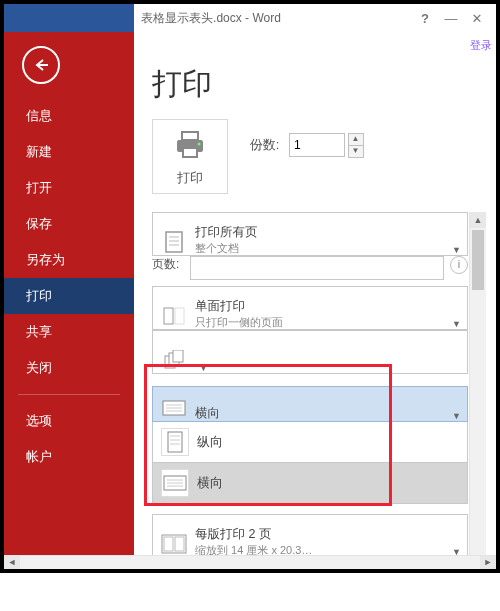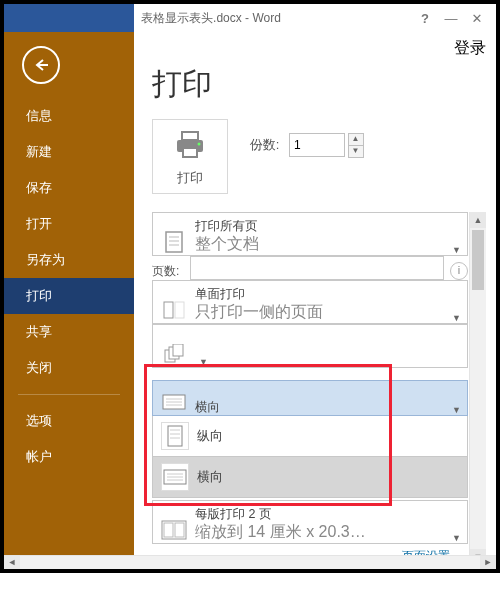--- a/index.html
+++ b/index.html
@@ -3,44 +3,44 @@
 <meta charset="utf-8">
 <style>
   html,body{margin:0;padding:0;font-family:"Microsoft YaHei","Segoe UI",sans-serif;font-size:13px;color:#444;background:#fff}
   .app{width:500px;height:573px;position:relative;overflow:hidden;border:4px solid #000000;box-sizing:border-box}
   .titlebar{height:28px;background:#fff;display:flex;align-items:center;padding:0 6px;border-bottom:0}
   .titlebar .blue-strip{width:130px;height:28px;background:#2b579a;position:absolute;left:0;top:0}
   .titlebar .title{flex:1;text-align:center;font-size:12px;color:#666;z-index:1}
   .titlebar .ctl{width:26px;text-align:center;color:#777;font-size:13px;z-index:1}
   .titlebar .ctl.help{font-weight:bold}
   .body{display:flex;height:calc(100% - 28px - 13px)}
-  .sidebar{width:130px;background:#a16207;color:#fff;padding-top:8px;position:relative}
+  .sidebar{width:130px;background:#b91c1c;color:#fff;padding-top:8px;position:relative}
   .back{width:34px;height:34px;border:2px solid #fff;border-radius:50%;margin:6px 0 14px 18px;display:flex;align-items:center;justify-content:center}
   .back svg{stroke:#fff}
   .nav-item{padding:9px 0 9px 22px;font-size:13px;cursor:default}
   .nav-item.sel{background:#1e3e70}
   .nav-sep{height:1px;background:rgba(255,255,255,0.25);margin:8px 14px}
-  .login{position:absolute;right:10px;top:34px;font-size:16px;color:#000000}
+  .login{position:absolute;right:4px;top:34px;font-size:11px;color:#8b5cf6}
   .main{flex:1;padding:14px 10px 0 18px;position:relative;overflow:hidden}
   .h1{font-size:30px;color:#333;font-weight:300;margin:18px 0 14px 0}
   .print-btn{display:inline-block;border:1px solid #d8d8d8;padding:10px 20px 6px;text-align:center;vertical-align:top}
   .print-btn .lbl{margin-top:6px;font-size:13px;color:#555}
   .copies{display:inline-block;vertical-align:top;margin:14px 0 0 18px;font-size:13px;color:#555}
   .copies input{width:46px;height:20px;border:1px solid #c0c0c0;padding:1px 4px;font-size:12px;margin-left:6px}
   .spin{display:inline-block;vertical-align:top;margin-left:-1px}
   .spin div{width:14px;height:11px;border:1px solid #c0c0c0;font-size:8px;line-height:9px;text-align:center;color:#666;background:#f4f4f4}
   .spin div:first-child{border-bottom:0}
   .settings{margin-top:18px;position:relative}
-  .row{display:flex;align-items:flex-end;}
+  .row{display:flex;align-items:flex-start;margin-bottom:6px}
   .dd{flex:1;border:1px solid #c8c8c8;background:#fff;display:flex;align-items:flex-end;height:42px;padding:0 6px 0 8px;position:relative}
   .dd.small{height:34px}
   .dd .ic{width:26px;height:26px;display:flex;align-items:center;justify-content:center;margin-right:8px;color:#888}
   .dd .txt{flex:1;line-height:1.3}
   .dd .t1{font-size:12.5px;color:#444}
-  .dd .t2{font-size:16px;color:#888}
+  .dd .t2{font-size:11px;color:#888}
   .dd .ar{font-size:9px;color:#666;margin-left:4px}
   .sel-head{background:#cfe0f2;border:1px solid #9ab6d8}
   .opt{background:#fff;border:1px solid #c8c8c8;border-top:0;height:40px;display:flex;align-items:center;padding-left:8px}
   .opt.hover{background:#d6d6d6}
   .opt .ic{width:26px;height:26px;display:flex;align-items:center;justify-content:center;margin-right:8px;background:#fff;border:1px solid #ddd}
   .pages-lbl{width:38px;font-size:12px;color:#555}
   .pages-in{flex:1;border:1px solid #c8c8c8;height:22px;padding:0 4px;font-size:12px}
   .info{width:16px;height:16px;border:1px solid #c0c0c0;border-radius:50%;color:#888;font-size:11px;text-align:center;line-height:15px;margin-left:6px}
   .vscroll{position:absolute;right:0;top:0;bottom:0;width:16px;background:#f1f1f1;border-left:1px solid #e4e4e4}
   .vscroll .btn{height:16px;background:#e8e8e8;text-align:center;font-size:9px;line-height:16px;color:#666}
@@ -69,22 +69,22 @@
   <div class="body">
 
     <div class="sidebar">
       <div class="back">
         <svg width="18" height="18" viewBox="0 0 18 18" fill="none" stroke-width="2">
             <path d="M11 4 L5 9 L11 14 M5 9 H16"></path>
           </svg>
       </div>
       <div class="nav-item">信息</div>
       <div class="nav-item">新建</div>
+      <div class="nav-item">打开</div>
       <div class="nav-item">保存</div>
-      <div class="nav-item">打开</div>
       <div class="nav-item">另存为</div>
       <div class="nav-item sel">打印</div>
       <div class="nav-item">共享</div>
       <div class="nav-item">关闭</div>
       <div class="nav-sep"></div>
       <div class="nav-item">选项</div>
       <div class="nav-item">帐户</div>
     </div>
 
     <div class="main">
@@ -191,21 +191,21 @@
                   <rect x="1" y="2" width="22" height="14" fill="#fff" stroke="#888"></rect>
                   <line x1="4" y1="6" x2="20" y2="6" stroke="#ccc"></line>
                   <line x1="4" y1="9" x2="20" y2="9" stroke="#ccc"></line>
                   <line x1="4" y1="12" x2="20" y2="12" stroke="#ccc"></line>
                 </svg>
             </span>
             <span>横向</span>
           </div>
         </div>
 
-        <div class="dd" style="margin-top:2px">
+        <div class="dd" style="margin-top:10px">
           <span class="ic">
             <svg width="26" height="20" viewBox="0 0 26 20">
                 <rect x="1" y="1" width="24" height="18" fill="none" stroke="#999"></rect>
                 <rect x="3" y="3" width="9" height="14" fill="none" stroke="#bbb"></rect>
                 <rect x="14" y="3" width="9" height="14" fill="none" stroke="#bbb"></rect>
               </svg>
           </span>
           <span class="txt">
             <div class="t1">每版打印 2 页</div>
             <div class="t2">缩放到 14 厘米 x 20.3…</div>

